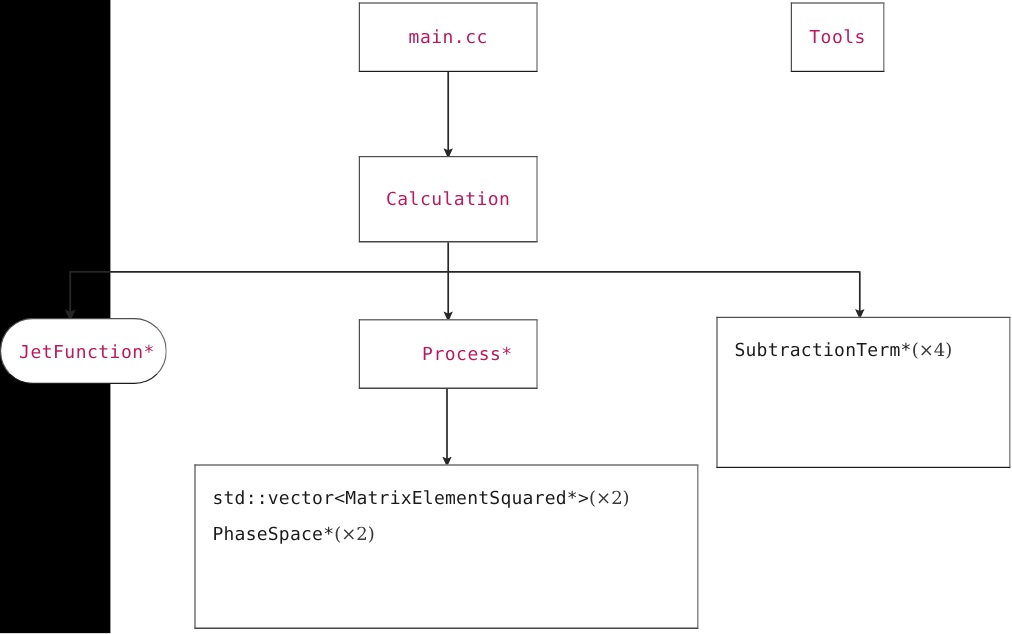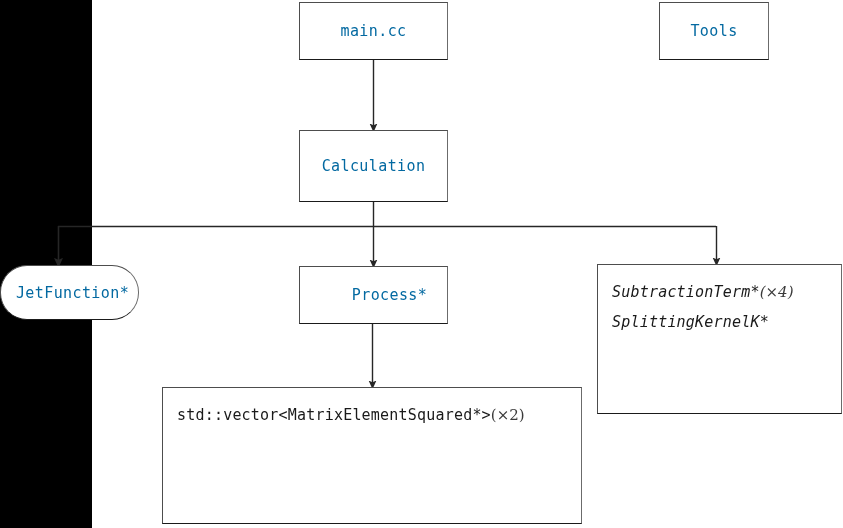--- a/index.html
+++ b/index.html
@@ -47,21 +47,21 @@
     z-index: 20;
   }
   .node.centered {
     display: flex;
     align-items: center;
     justify-content: center;
   }
   .node-label {
     font-family: "DejaVu Sans Mono", monospace;
     font-size: 15px;
-    color: #0369a1;
+    color: #be185d;
     letter-spacing: 0.4px;
     white-space: nowrap;
   }
   .node.listbox {
     padding: 12px 14px 10px 14px;
   }
   .list-line {
     font-family: "DejaVu Sans Mono", monospace;
     font-size: 15px;
     color: #1a1a1a;
@@ -108,44 +108,44 @@
 
     <line x1="716.5" y1="226" x2="716.5" y2="262" stroke="#262626" stroke-width="1.4" marker-end="url(#arrowhead)"></line>
 
     <line x1="372.5" y1="324" x2="372.5" y2="385" stroke="#262626" stroke-width="1.4" marker-end="url(#arrowhead)"></line>
   </svg>
 
   <div class="node centered" style="left: 299px; top: 2px; width: 149px; height: 58px;">
     <span class="node-label">main.cc</span>
   </div>
 
-  <div class="node centered" style="left: 659px; top: 2px; width: 110px; height: 58px;">
+  <div class="node centered" style="left: 659px; top: 2px; width: 78px; height: 58px;">
     <span class="node-label">Tools</span>
   </div>
 
   <div class="node centered" style="left: 299px; top: 130px; width: 149px; height: 72px;">
     <span class="node-label">Calculation</span>
   </div>
 
   <div class="node centered jet-node" style="top: 265px; height: 55px; border-radius: 27px;">
     <span class="node-label">JetFunction*</span>
   </div>
 
   <div class="node centered" style="left: 299px; top: 266px; width: 149px; height: 58px; padding-left: 32px;">
     <span class="node-label">Process*</span>
   </div>
 
-  <div class="node listbox" style="left: 597px; top: 264px; width: 245px; height: 150px; font-style: italic;">
+  <div class="node listbox" style="left: 597px; top: 264px; width: 245px; height: 126px;">
     <div class="list-line">
       <span>SubtractionTerm*</span><span class="mult">(×4)</span>
-    </div>
-    <div class="list-line">
-      <span>SplittingKernelK*</span><span class="mult"></span>
     </div>
   </div>
 
   <div class="node listbox" style="left: 162px; top: 387px; width: 420px; height: 137px;">
     <div class="list-line">
       <span>std::vector&lt;MatrixElementSquared*&gt;</span><span class="mult">(×2)</span>
     </div>
+    <div class="list-line">
+      <span>PhaseSpace*</span><span class="mult">(×2)</span>
+    </div>
   </div>
 
 </div>
 
 </body></html>

